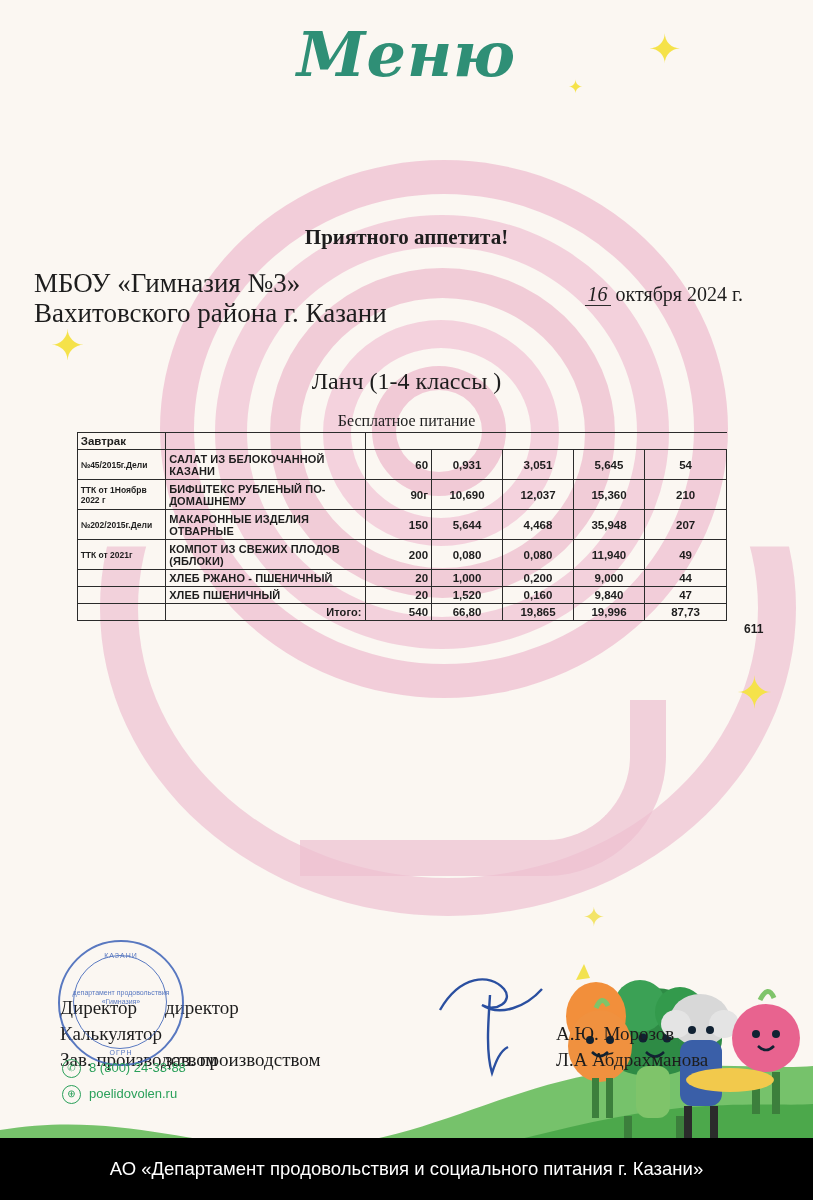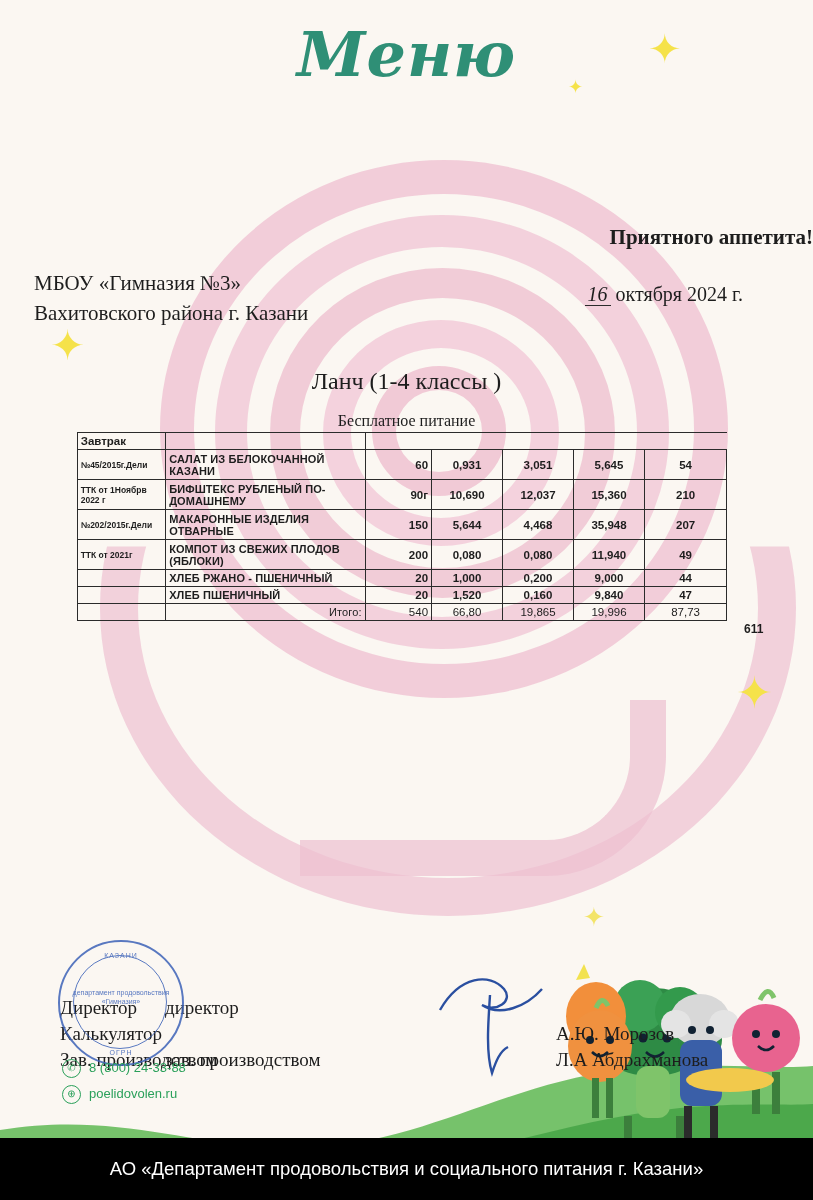--- a/index.html
+++ b/index.html
@@ -69,28 +69,28 @@
     font-family: "DejaVu Serif", serif;
     font-size: 62px;
     font-weight: 700;
     font-style: italic;
     color: #2f8f76;
     letter-spacing: 1px;
   }
   .appetite {
     position: absolute;
     left: 0; right: 0; top: 225px;
-    text-align: right;
+    text-align: center;
     font-size: 21px;
     font-weight: bold;
   }
   .school {
     position: absolute;
     left: 34px; top: 268px;
-    font-size: 21px;
+    font-size: 27px;
     line-height: 30px;
   }
   .date {
     position: absolute;
     right: 70px; top: 283px;
     font-size: 20px;
   }
   .date .d-num {
     font-style: italic;
     border-bottom: 1.4px solid #2b2b2b;
@@ -135,21 +135,21 @@
   .c-cal     { width: 66px;  text-align: center; font-weight: 600; }
   .left-pad  { width: 62px; border: 0 !important; }
   .right-pad { width: 70px; border: 0 !important; }
   .row-head td { font-weight: bold; font-size: 11.5px; }
   .blank { border-left: 0 !important; border-right: 0 !important; }
   .total-label {
     text-align: right;
     font-weight: bold;
     padding-right: 6px;
   }
-  .total-row td { font-weight: normal; }
+  .total-row td { font-weight: bold; }
   .h-day { height: 16px; }
   .h-zav { height: 15px; }
   .r-tall { height: 30px; }
   .r-short { height: 17px; }
 
   
   .green-wave {
     position: absolute;
     left: 0; bottom: 0;
     width: 813px; height: 280px;

